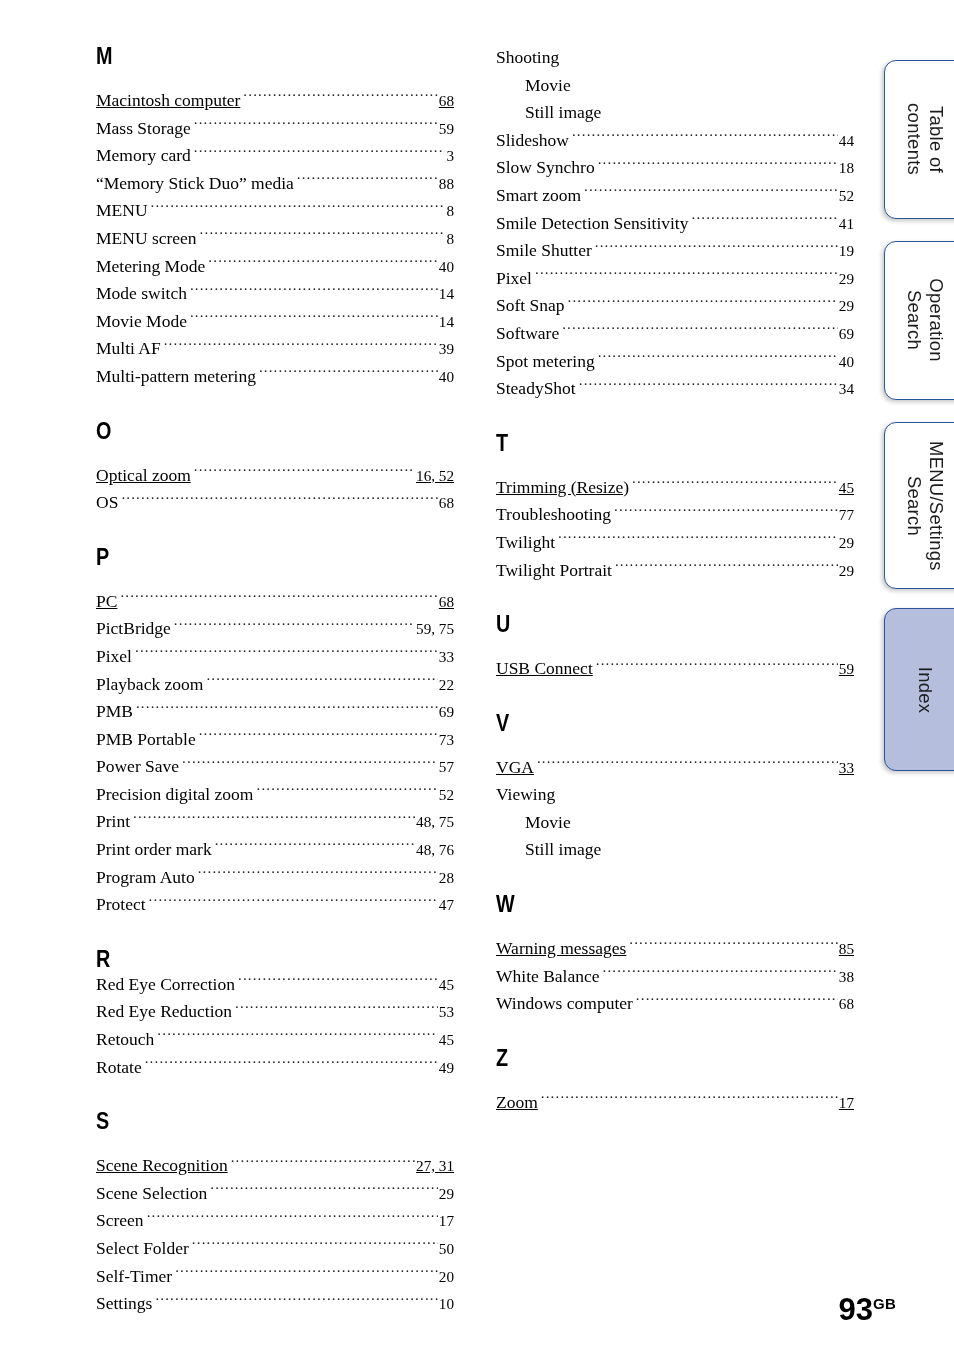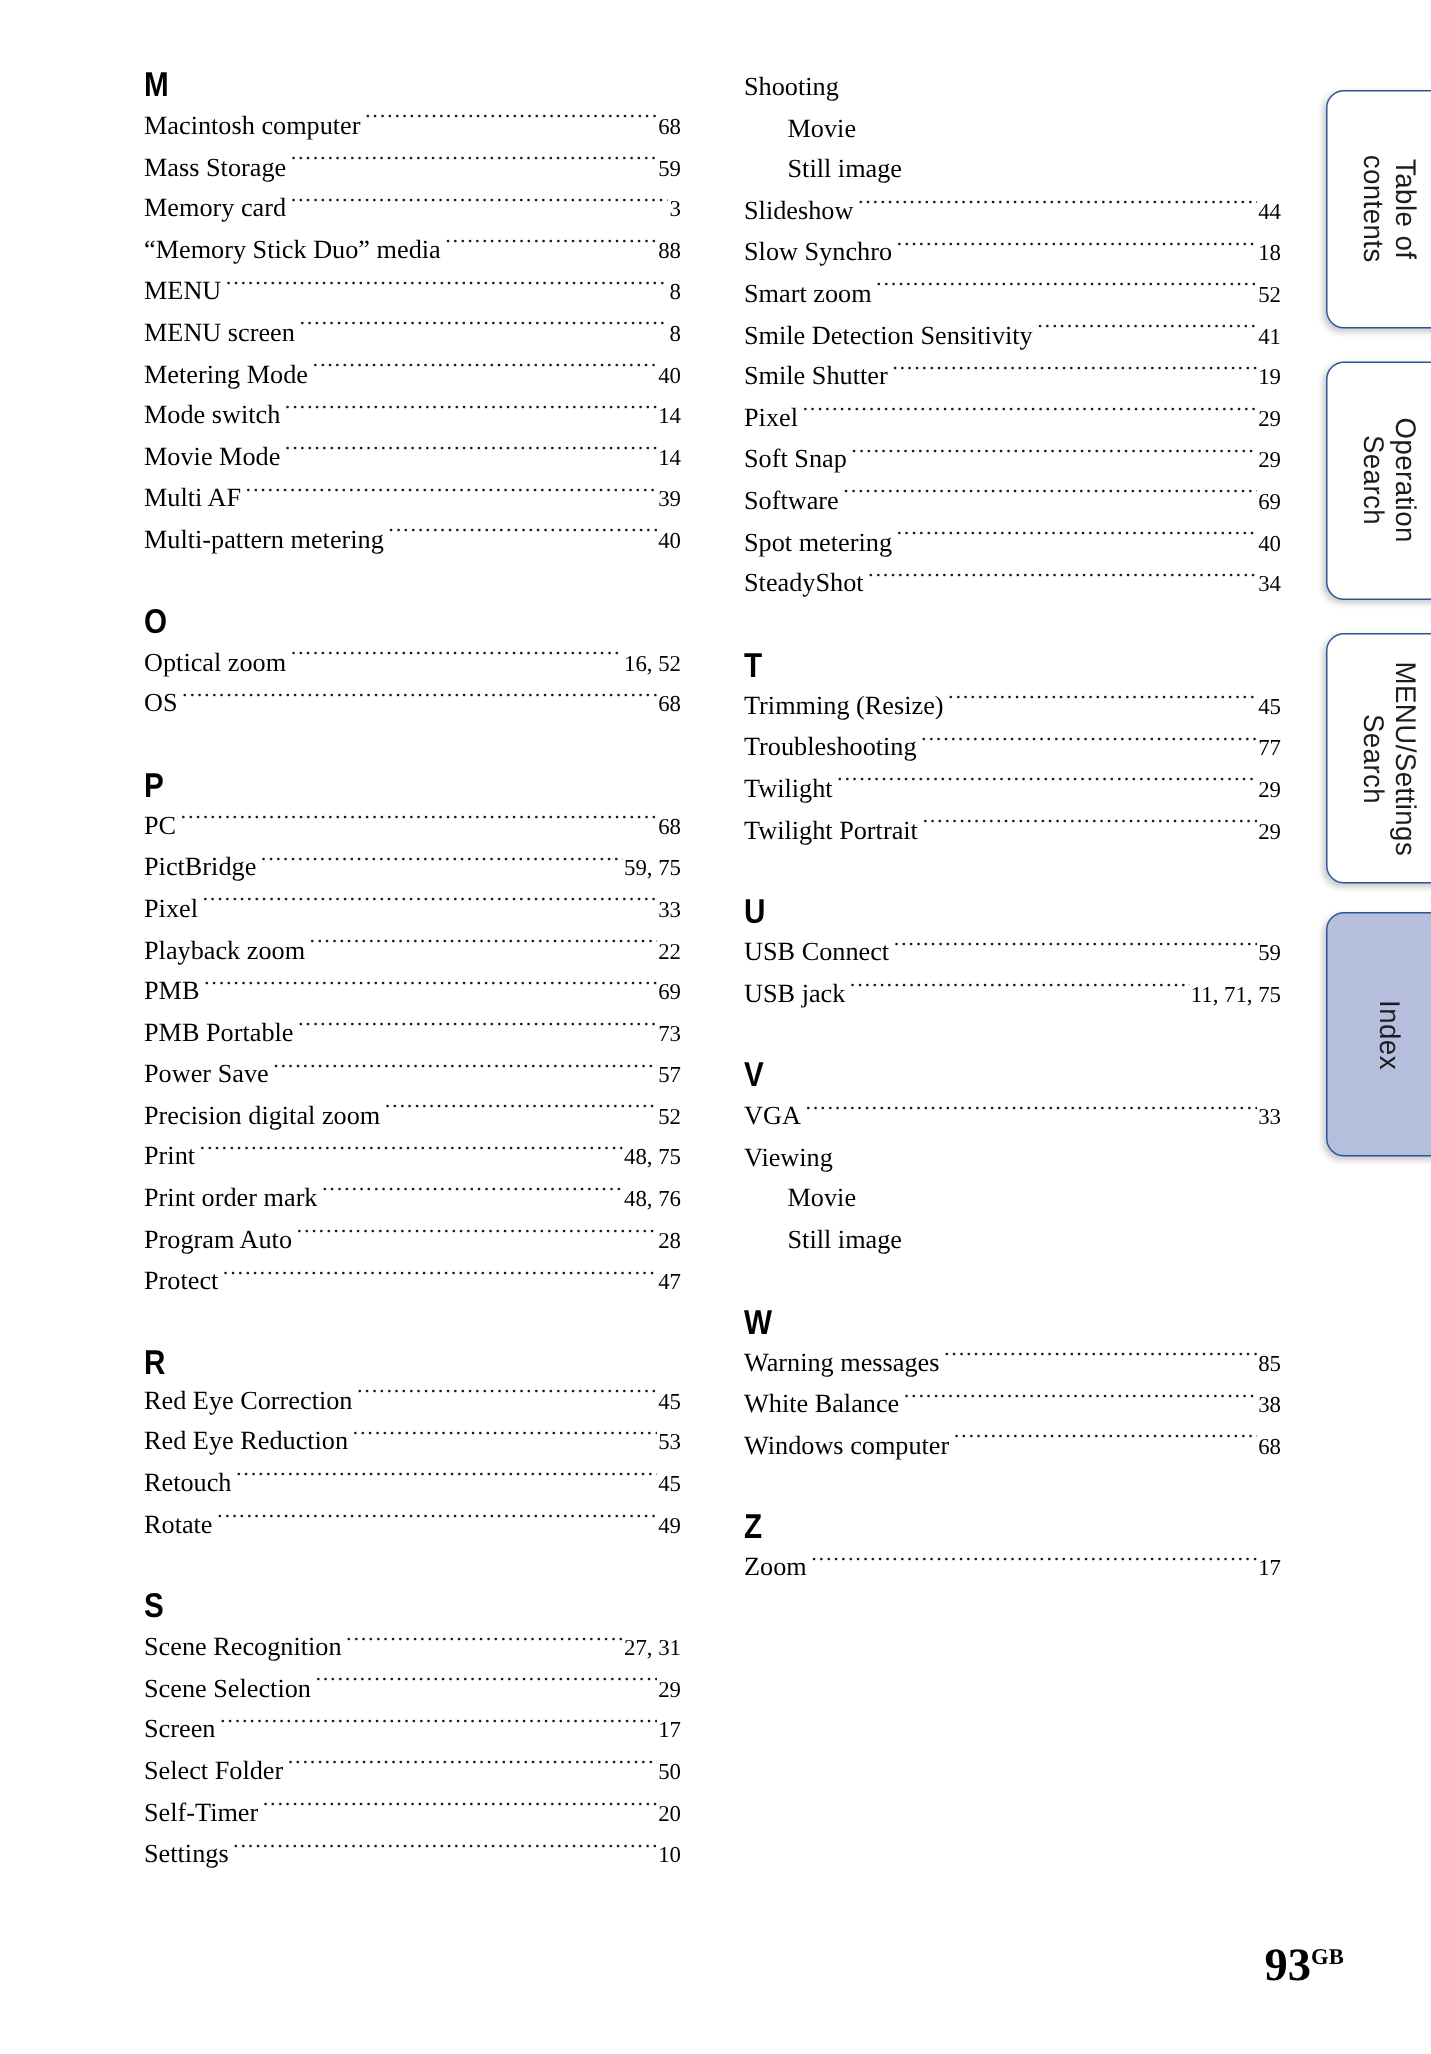--- a/index.html
+++ b/index.html
@@ -69,21 +69,22 @@
   .entry {
     display: flex;
     align-items: baseline;
     font-size: 17.5px;
     line-height: 27.6px;
     height: 27.6px;
     white-space: nowrap;
     overflow: hidden;
   }
   .entry-first {
-    margin-top: 2px;
+    margin-top: 19px;
+    text-decoration: underline;
   }
   .entry .entry-label {
     flex: 0 0 auto;
     padding-right: 2px;
   }
   .entry .leader {
     flex: 1 1 auto;
     overflow: hidden;
     min-width: 4px;
     position: relative;
@@ -149,21 +150,21 @@
   #tab-0 { top: 60px;  height: 159px; }
   #tab-1 { top: 241px; height: 159px; }
   #tab-2 { top: 422px; height: 167px; }
   #tab-3 { top: 608px; height: 163px; }
 
   
   #page-number {
     position: absolute;
     right: 58px;
     bottom: 44px;
-    font-family: Liberation Serif, serif;
+    font-family: Liberation Sans, sans-serif;
     font-weight: bold;
     font-size: 31px;
     line-height: 31px;
     color: #000;
     white-space: nowrap;
   }
   #page-number .suffix {
     font-size: 15px;
     vertical-align: super;
     font-weight: bold;
@@ -456,25 +457,20 @@
             <span class="leader"></span>
             <span class="entry-page">29</span>
           </div>
         </div>
         <div class="letter-block">
           <div class="letter-heading spaced-top">U</div>
           <div class="entry entry-first">
             <span class="entry-label">USB Connect</span>
             <span class="leader"></span>
             <span class="entry-page">59</span>
-          </div>
-          <div class="entry">
-            <span class="entry-label">USB jack</span>
-            <span class="leader"></span>
-            <span class="entry-page">11, 71, 75</span>
           </div>
         </div>
         <div class="letter-block">
           <div class="letter-heading spaced-top">V</div>
           <div class="entry entry-first">
             <span class="entry-label">VGA</span>
             <span class="leader"></span>
             <span class="entry-page">33</span>
           </div>
           <div class="entry no-page">

